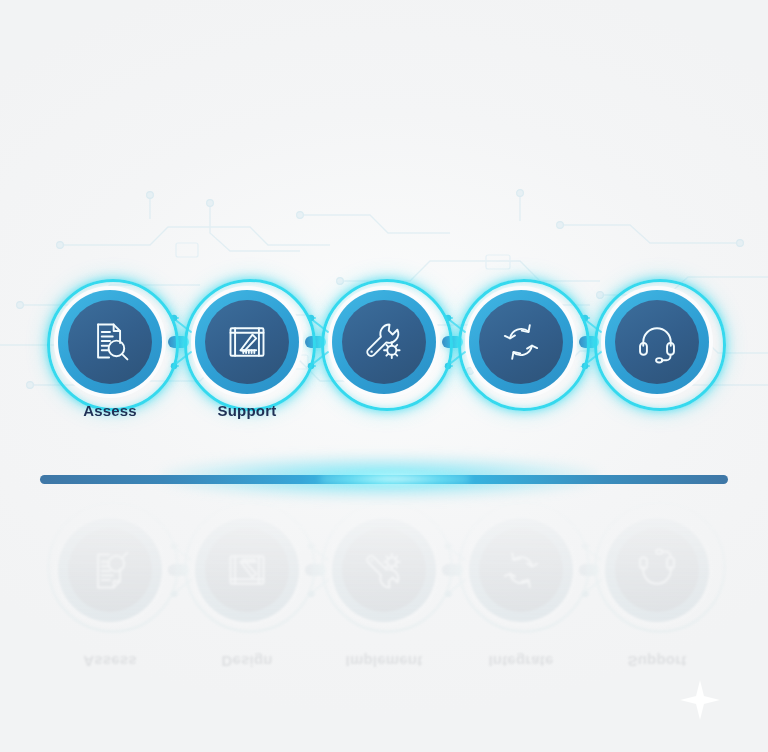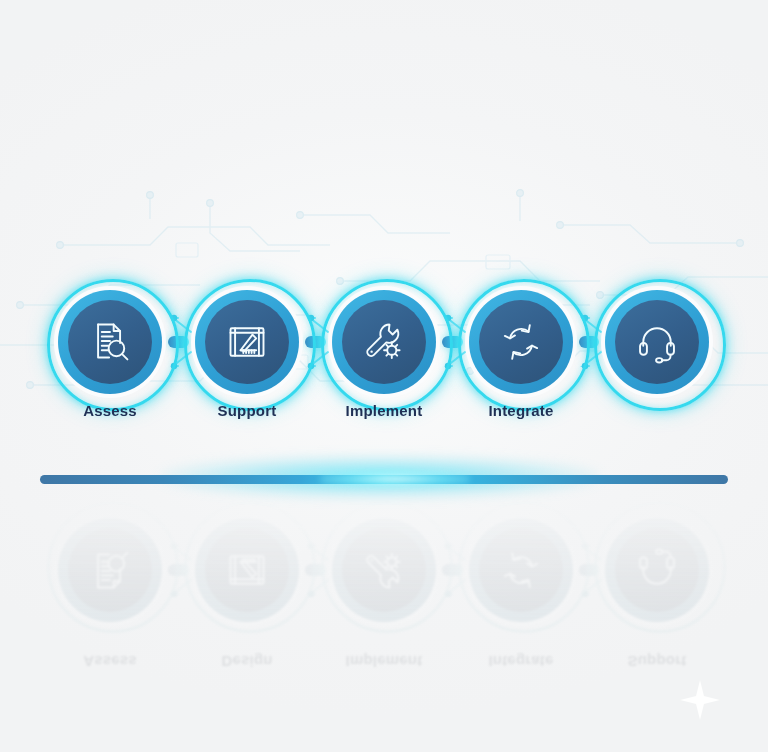--- a/index.html
+++ b/index.html
@@ -411,22 +411,20 @@
       <ellipse cx="26.4" cy="44" rx="3.4" ry="2.4"></ellipse>
     </svg>
           </span>
         </div>
       </div>
     </div>
 
   <div class="labels-row" id="labels-row">
       <div class="node-label" style="left: 110px;">Assess</div>
       <div class="node-label" style="left: 247px;">Support</div>
-      <div class="node-label" style="left: 384px;">Implement</div>
-      <div class="node-label" style="left: 521px;">Integrate</div>
     </div>
 
   <div class="base-bar-wrap">
     <div class="base-glow"></div>
     <div class="base-bar"></div>
     <div class="base-glow-core"></div>
   </div>
 
   <div class="reflection" id="reflection">
       <div class="process-row">

